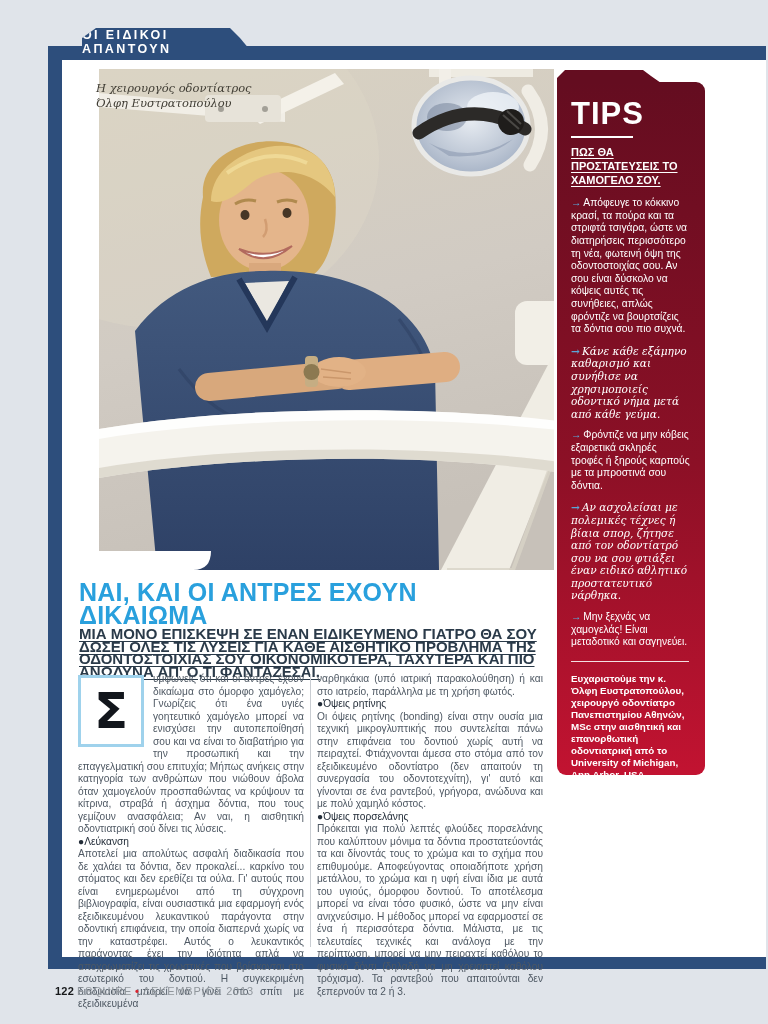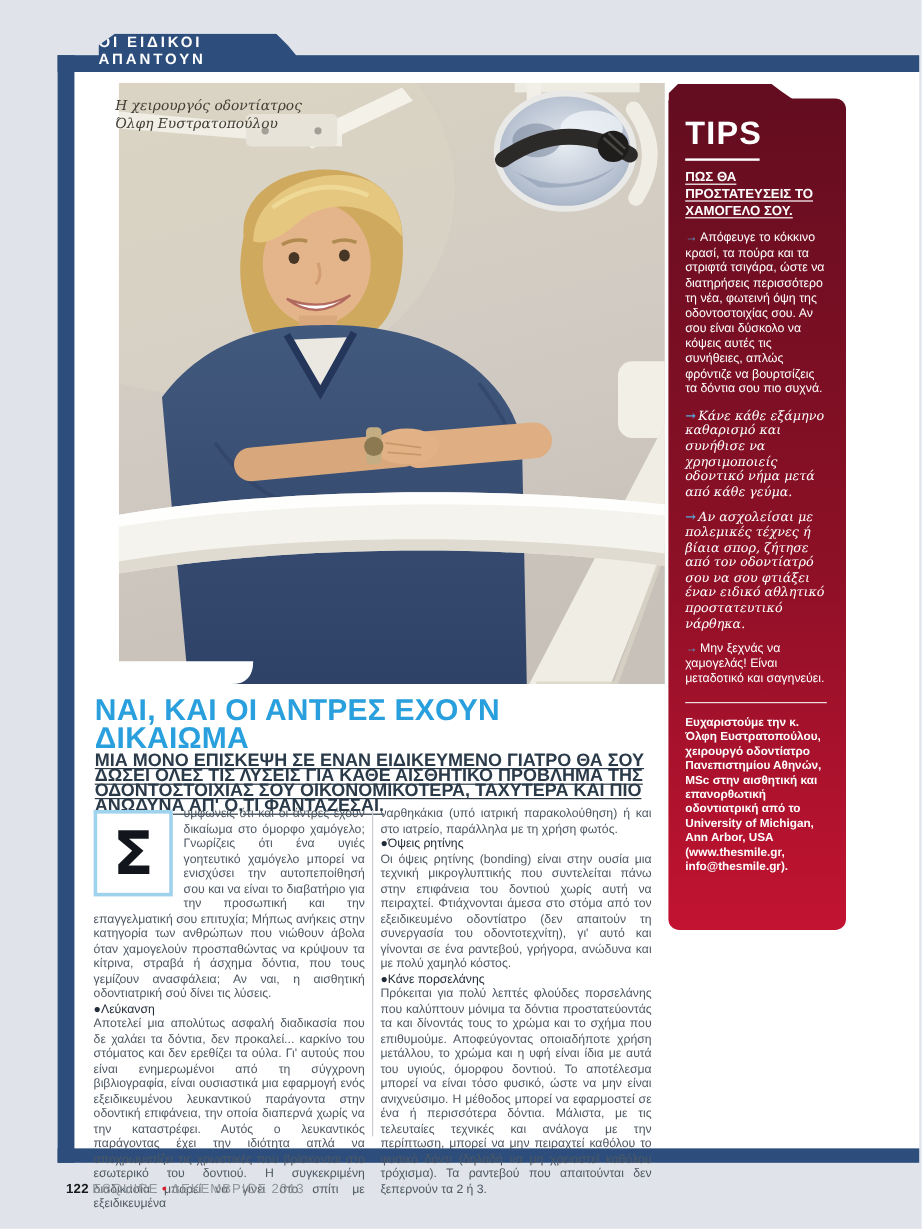--- a/index.html
+++ b/index.html
@@ -43,21 +43,21 @@
     left:557px; top:70px; width:112px; height:16px; background:#640d20;
     clip-path:polygon(8px 0, 86px 0, 94px 6px, 104px 13px, 112px 16px, 0 16px, 0 8px);
   }
   .tips-box {
     left:557px; top:82px; width:148px; height:693px;
     background:linear-gradient(#640d20, #8c1026 55%, #c21331);
     border-radius:3px 9px 9px 9px;
     padding:14px 14px 0 14px;
     color:#ffffff;
   }
-  .tips-title { font-size:27px; font-weight:bold; letter-spacing:1px; line-height:1; margin-top:2px; }
+  .tips-title { font-size:31px; font-weight:bold; letter-spacing:1px; line-height:1; margin-top:2px; }
   .tips-rule  { width:62px; height:2px; background:#ffffff; margin:7px 0 8px 0; }
   .tips-subtitle {
     font-size:11px; font-weight:bold; line-height:1.25;
     text-decoration:underline; text-underline-offset:2px; margin-bottom:10px;
   }
   .tip { font-size:10.3px; line-height:12.6px; margin-bottom:9px; text-align:left; }
   .tip .arrow { color:#5aa7d8; font-weight:bold; margin-right:2px; }
   .tip.serif-italic { font-family:"DejaVu Serif", serif; font-style:italic; font-size:10.6px; line-height:12.6px; }
   .tips-divider { width:118px; height:1px; background:#f3dfe2; margin:12px 0 11px 0; }
   .tips-credit { font-size:9.8px; line-height:12px; font-weight:bold; }
@@ -190,20 +190,21 @@
 </div>
 
 <div class="abs tips-tab"></div>
 <div class="abs tips-box">
   <div class="tips-title">TIPS</div>
   <div class="tips-rule"></div>
   <div class="tips-subtitle">ΠΩΣ ΘΑ ΠΡΟΣΤΑΤΕΥΣΕΙΣ ΤΟ ΧΑΜΟΓΕΛΟ ΣΟΥ.</div>
 
   <div class="tip"><span class="arrow">→</span><span>Απόφευγε το κόκκινο κρασί, τα πούρα και τα στριφτά τσιγάρα, ώστε να διατηρήσεις περισσότερο τη νέα, φωτεινή όψη της οδοντοστοιχίας σου. Αν σου είναι δύσκολο να κόψεις αυτές τις συνήθειες, απλώς φρόντιζε να βουρτσίζεις τα δόντια σου πιο συχνά.</span></div>
   <div class="tip serif-italic"><span class="arrow">→</span><span>Κάνε κάθε εξάμηνο καθαρισμό και συνήθισε να χρησιμοποιείς οδοντικό νήμα μετά από κάθε γεύμα.</span></div>
+  <div class="tip"><span class="arrow">→</span><span>Φρόντιζε να μην κόβεις εξαιρετικά σκληρές τροφές ή ξηρούς καρπούς με τα μπροστινά σου δόντια.</span></div>
   <div class="tip serif-italic"><span class="arrow">→</span><span>Αν ασχολείσαι με πολεμικές τέχνες ή βίαια σπορ, ζήτησε από τον οδοντίατρό σου να σου φτιάξει έναν ειδικό αθλητικό προστατευτικό νάρθηκα.</span></div>
   <div class="tip"><span class="arrow">→</span><span>Μην ξεχνάς να χαμογελάς! Είναι μεταδοτικό και σαγηνεύει.</span></div>
 
   <div class="tips-divider"></div>
   <div class="tips-credit">Ευχαριστούμε την κ. Όλφη Ευστρατοπούλου, χειρουργό οδοντίατρο Πανεπιστημίου Αθηνών, MSc στην αισθητική και επανορθωτική οδοντιατρική από το University of Michigan, Ann Arbor, USA (www.thesmile.gr, info@thesmile.gr).</div>
 </div>
 
 <div class="abs headline">
   <div>ΝΑΙ, ΚΑΙ ΟΙ ΑΝΤΡΕΣ ΕΧΟΥΝ ΔΙΚΑΙΩΜΑ</div>
 </div>
@@ -216,20 +217,20 @@
       <span>Σ</span>
     </div>
     <span>υμφωνείς ότι και οι άντρες έχουν δικαίωμα στο όμορφο χαμόγελο; Γνωρίζεις ότι ένα υγιές γοητευτικό χαμόγελο μπορεί να ενισχύσει την αυτοπεποίθησή σου και να είναι το διαβατήριο για την προσωπική και την επαγγελματική σου επιτυχία; Μήπως ανήκεις στην κατηγορία των ανθρώπων που νιώθουν άβολα όταν χαμογελούν προσπαθώντας να κρύψουν τα κίτρινα, στραβά ή άσχημα δόντια, που τους γεμίζουν ανασφάλεια; Αν ναι, η αισθητική οδοντιατρική σού δίνει τις λύσεις.</span>
     <div class="sec-head">●Λεύκανση</div>
     <div>Αποτελεί μια απολύτως ασφαλή διαδικασία που δε χαλάει τα δόντια, δεν προκαλεί... καρκίνο του στόματος και δεν ερεθίζει τα ούλα. Γι' αυτούς που είναι ενημερωμένοι από τη σύγχρονη βιβλιογραφία, είναι ουσιαστικά μια εφαρμογή ενός εξειδικευμένου λευκαντικού παράγοντα στην οδοντική επιφάνεια, την οποία διαπερνά χωρίς να την καταστρέφει. Αυτός ο λευκαντικός παράγοντας έχει την ιδιότητα απλά να αποχρωματίζει τις χρωστικές που βρίσκονται στο εσωτερικό του δοντιού. Η συγκεκριμένη διαδικασία μπορεί να γίνει στο σπίτι με εξειδικευμένα</div>
   </div>
   <div class="col col2">
     <div>ναρθηκάκια (υπό ιατρική παρακολούθηση) ή και στο ιατρείο, παράλληλα με τη χρήση φωτός.</div>
     <div class="sec-head">●Όψεις ρητίνης</div>
     <div>Οι όψεις ρητίνης (bonding) είναι στην ουσία μια τεχνική μικρογλυπτικής που συντελείται πάνω στην επιφάνεια του δοντιού χωρίς αυτή να πειραχτεί. Φτιάχνονται άμεσα στο στόμα από τον εξειδικευμένο οδοντίατρο (δεν απαιτούν τη συνεργασία του οδοντοτεχνίτη), γι' αυτό και γίνονται σε ένα ραντεβού, γρήγορα, ανώδυνα και με πολύ χαμηλό κόστος.</div>
-    <div class="sec-head">●Κάνε πορσελάνης</div>
+    <div class="sec-head">●Όψεις πορσελάνης</div>
     <div>Πρόκειται για πολύ λεπτές φλούδες πορσελάνης που καλύπτουν μόνιμα τα δόντια προστατεύοντάς τα και δίνοντάς τους το χρώμα και το σχήμα που επιθυμούμε. Αποφεύγοντας οποιαδήποτε χρήση μετάλλου, το χρώμα και η υφή είναι ίδια με αυτά του υγιούς, όμορφου δοντιού. Το αποτέλεσμα μπορεί να είναι τόσο φυσικό, ώστε να μην είναι ανιχνεύσιμο. Η μέθοδος μπορεί να εφαρμοστεί σε ένα ή περισσότερα δόντια. Μάλιστα, με τις τελευταίες τεχνικές και ανάλογα με την περίπτωση, μπορεί να μην πειραχτεί καθόλου το φυσικό δόντι (δηλαδή να μη χρειαστεί καθόλου τρόχισμα). Τα ραντεβού που απαιτούνται δεν ξεπερνούν τα 2 ή 3.</div>
   </div>
 </div>
 
 <div class="abs footer">
   <span class="pagenum">122</span><span>ESQUIRE</span><span class="dot">•</span><span>ΔΕΚΕΜΒΡΙΟΣ 2013</span>
 </div>
 
 </body></html>

